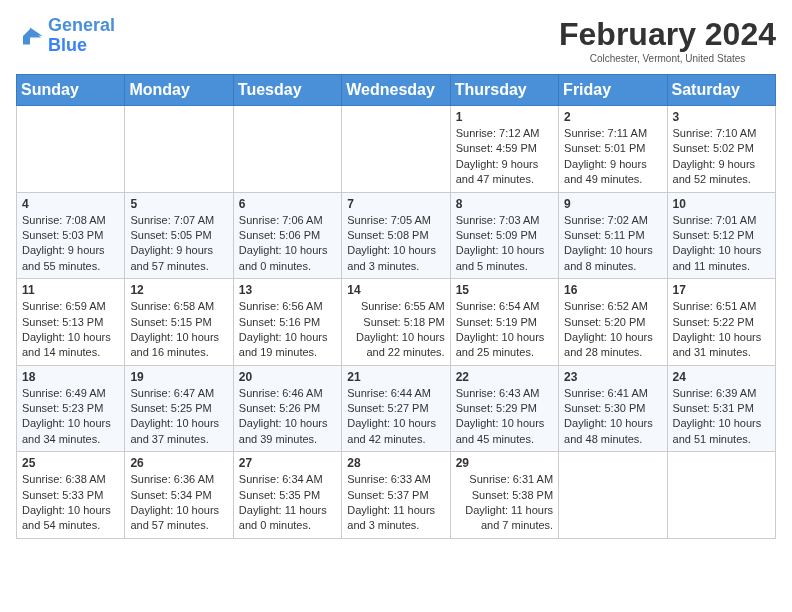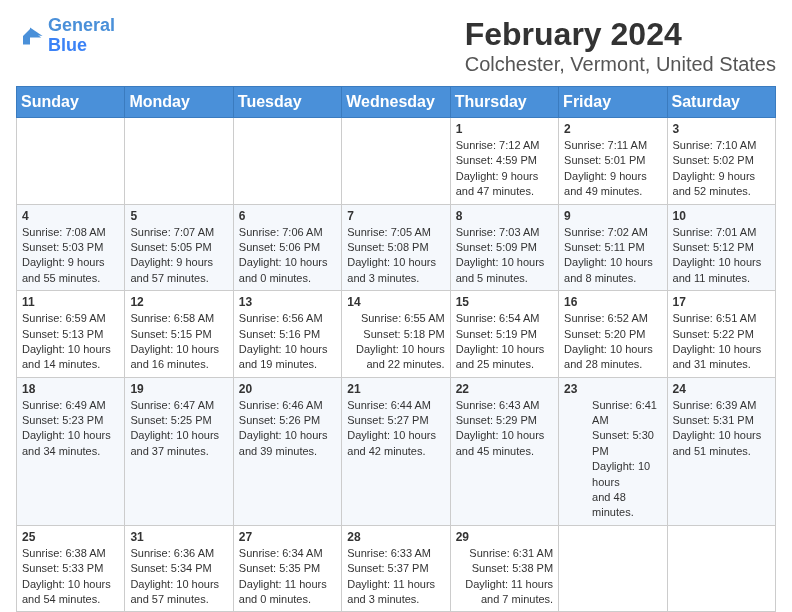--- a/index.html
+++ b/index.html
@@ -29,29 +29,29 @@
     }
     .logo-text span {
       color: #4a90d9;
       text-align: right;
     }
     .logo-bird {
       width: 28px;
       height: 28px;
     }
     .title-block {
-      text-align: left;
+      text-align: center;
     }
     .month-title {
       font-size: 32px;
       font-weight: bold;
       color: #333;
     }
     .subtitle {
-      font-size: 20px;
+      font-size: 10px;
       color: #555;
     }
     .calendar {
       width: 100%;
       border-collapse: collapse;
       border: 1px solid #ccc;
     }
     .calendar th {
       background-color: #4a90d9;
       color: #fff;
@@ -282,21 +282,21 @@
         </td>
         <td>
           <span class="day-number">22</span>
           <div class="day-info" style="white-space: pre-line;">Sunrise: 6:43 AM
 Sunset: 5:29 PM
 Daylight: 10 hours
 and 45 minutes.</div>
         </td>
         <td>
           <span class="day-number">23</span>
-          <div class="day-info" style="white-space: pre-line; margin-left: 28px;">Sunrise: 6:41 AM
+          <div class="day-info" style="white-space: pre-line;">Sunrise: 6:41 AM
 Sunset: 5:30 PM
 Daylight: 10 hours
 and 48 minutes.</div>
         </td>
         <td>
           <span class="day-number">24</span>
           <div class="day-info" style="white-space: pre-line;">Sunrise: 6:39 AM
 Sunset: 5:31 PM
 Daylight: 10 hours
 and 51 minutes.</div>
@@ -304,21 +304,21 @@
       </tr>
       <tr>
         <td>
           <span class="day-number">25</span>
           <div class="day-info" style="white-space: pre-line;">Sunrise: 6:38 AM
 Sunset: 5:33 PM
 Daylight: 10 hours
 and 54 minutes.</div>
         </td>
         <td>
-          <span class="day-number">31</span>
+          <span class="day-number">26</span>
           <div class="day-info" style="white-space: pre-line;">Sunrise: 6:36 AM
 Sunset: 5:34 PM
 Daylight: 10 hours
 and 57 minutes.</div>
         </td>
         <td>
           <span class="day-number">27</span>
           <div class="day-info" style="white-space: pre-line;">Sunrise: 6:34 AM
 Sunset: 5:35 PM
 Daylight: 11 hours

